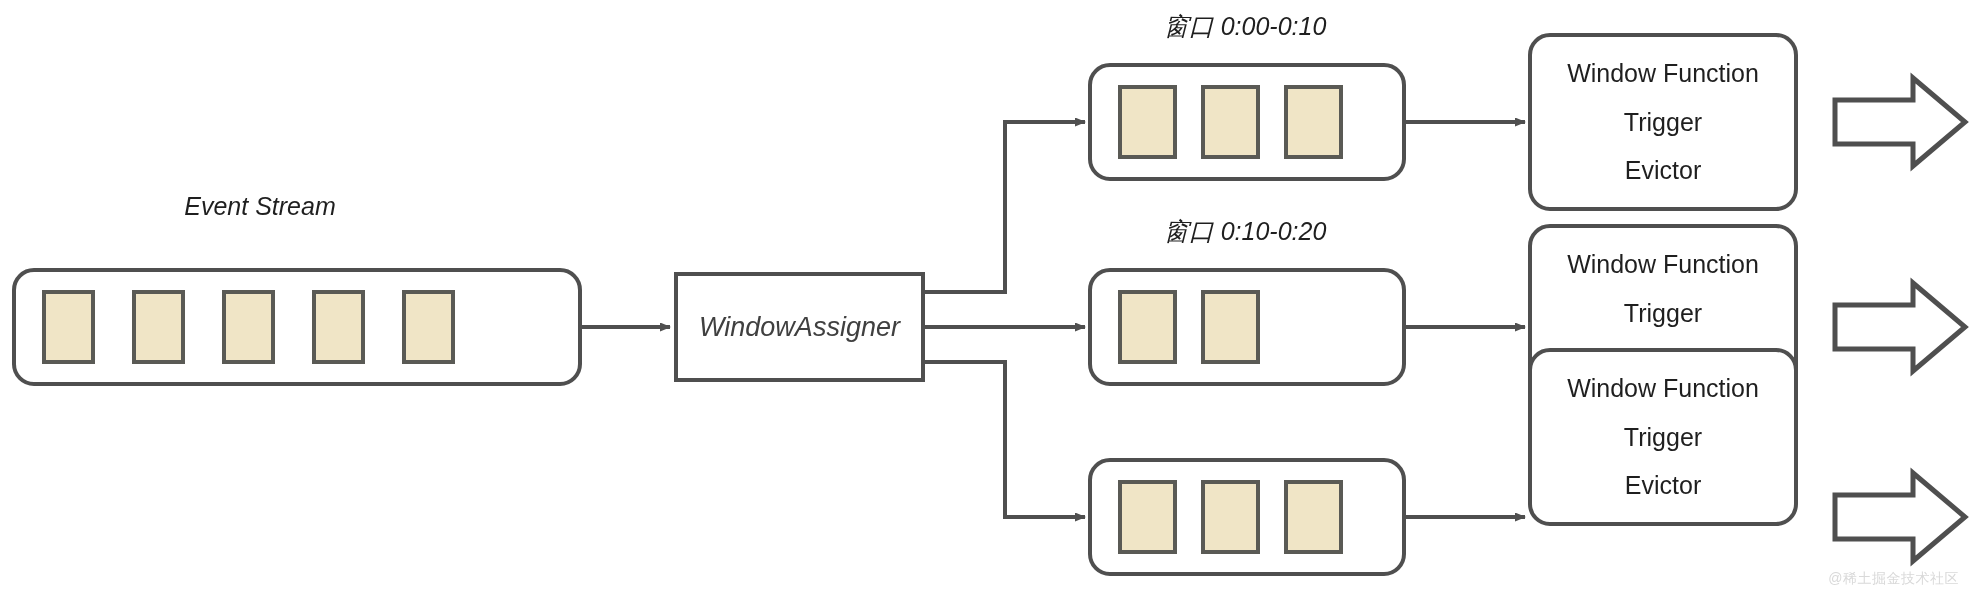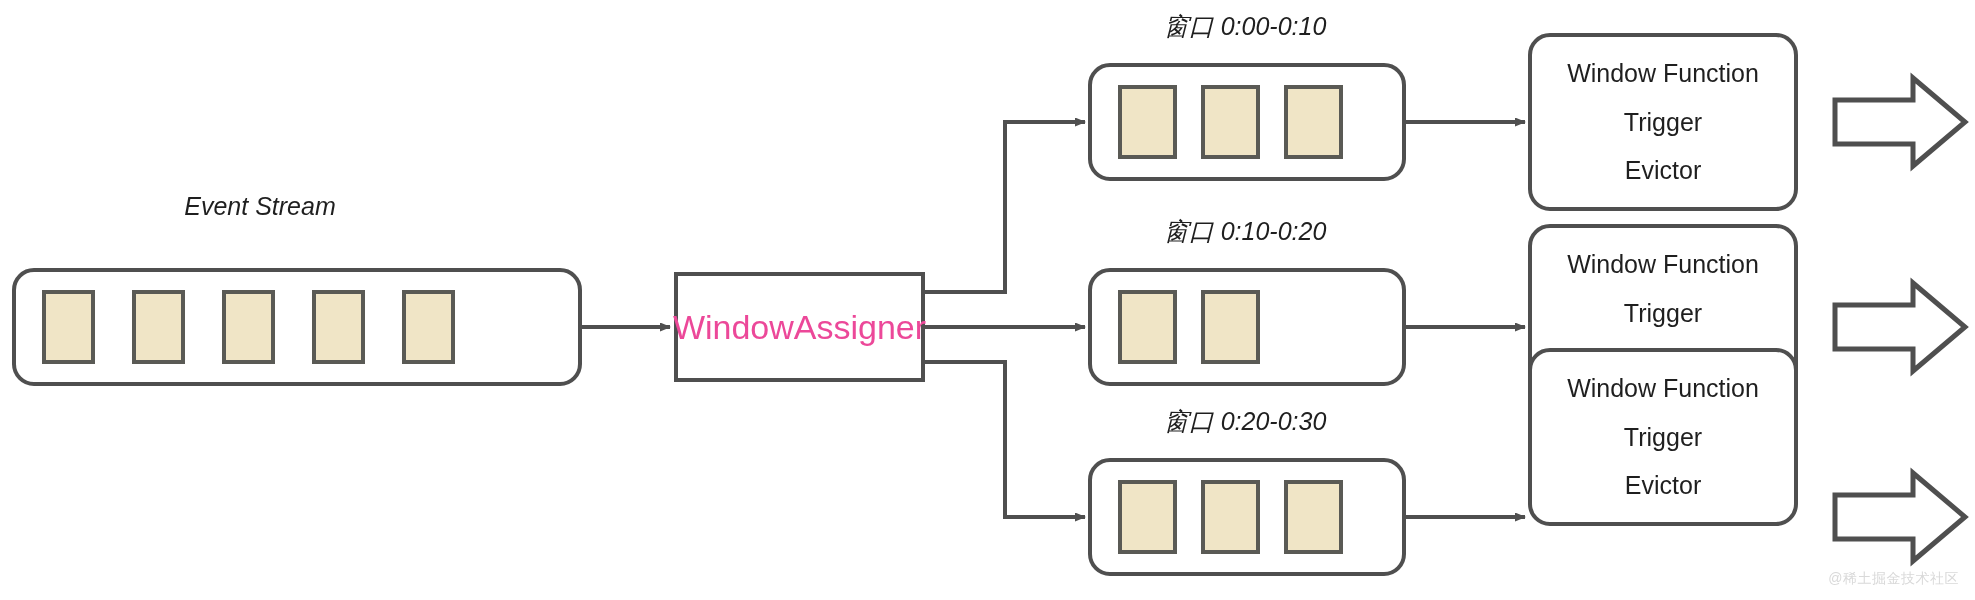--- a/index.html
+++ b/index.html
@@ -82,23 +82,24 @@
     white-space: nowrap;
     line-height: 1;
   }
   .wa-inner {
     position: absolute;
     left: 0; right: 0;
     top: 0; bottom: 0;
     display: flex;
     align-items: center;
     justify-content: center;
-    font-size: 34px;
-    color: #ec4899;
-    white-space: nowrap;
+    font-size: 27px;
+    color: #404040;
+    white-space: nowrap;
+    font-style: italic;
   }
 
   
   #watermark {
     position: absolute;
     right: 16px;
     bottom: 12px;
     font-size: 14px;
     color: #d9d9d9;
     white-space: nowrap;
@@ -182,21 +183,20 @@
   </div>
 
   <div class="rbox" style="left:1528px; top:224px; width:270px; height:178px;">
     <div class="wf-inner">
       <div class="wf-line">Window Function</div>
       <div class="wf-line">Trigger</div>
       <div class="wf-line">Evictor</div>
     </div>
   </div>
 
-  <div class="cap" style="left:1085px; top:409px; width:320px;">窗口 0:20-0:30</div>
 
   <div class="rbox" style="left:1088px; top:458px; width:318px; height:118px;"></div>
 
   <div class="ev-row" style="left:1118px; top:480px; height:74px; gap:24px;">
     <div class="ev-sq" style="width:59px;height:74px;"></div>
     <div class="ev-sq" style="width:59px;height:74px;"></div>
     <div class="ev-sq" style="width:59px;height:74px;"></div>
   </div>
 
   <div class="rbox" style="left:1528px; top:348px; width:270px; height:178px;">

